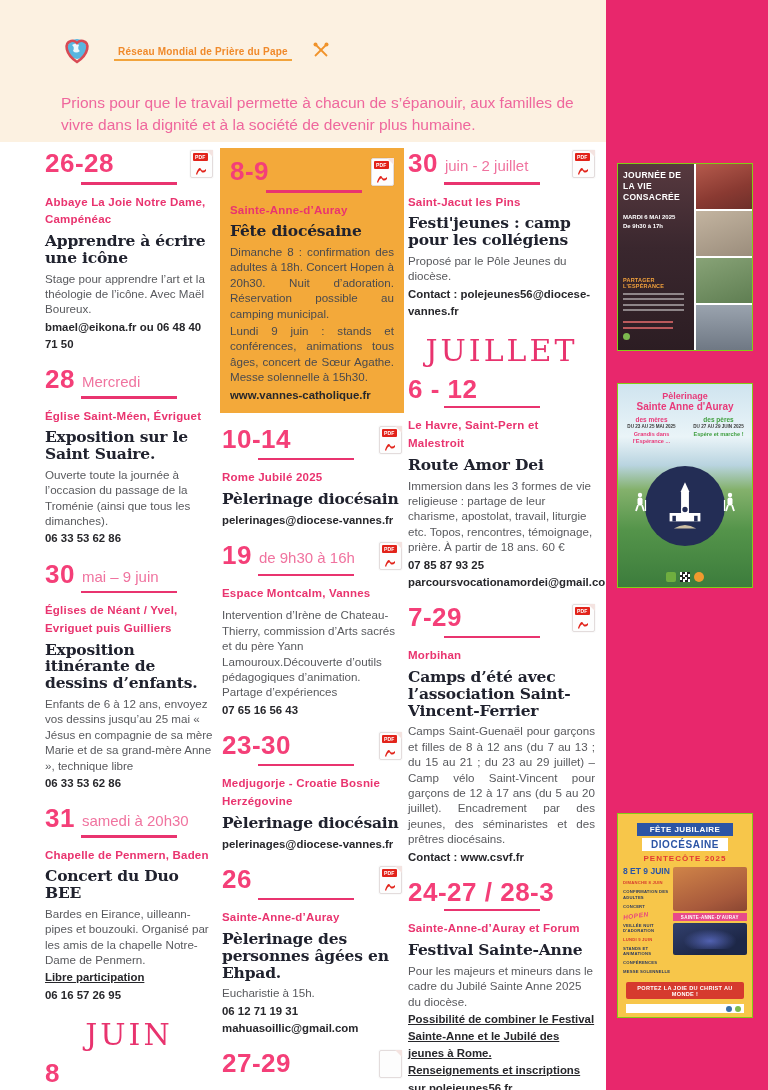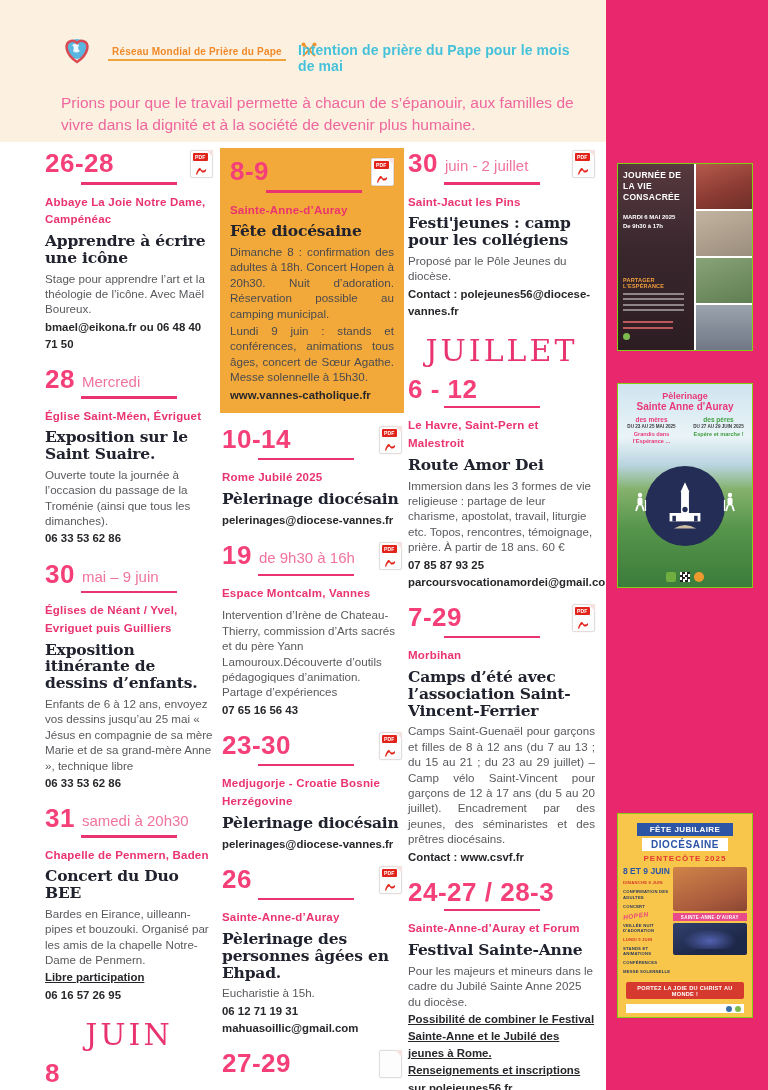--- a/index.html
+++ b/index.html
@@ -3,21 +3,21 @@
 <meta charset="utf-8">
 <style>
   html,body{margin:0;padding:0;}
   body{
     width:768px;height:1090px;position:relative;background:#ffffff;
     font-family:"Liberation Sans",sans-serif;overflow:hidden;
     -webkit-font-smoothing:antialiased;
   }
   
   .header{position:absolute;left:0;top:0;width:606px;height:142px;background:#fcf1e1;}
-  .logo-row{position:absolute;left:60px;top:34px;display:flex;align-items:center;gap:14px;}
+  .logo-row{position:absolute;left:60px;top:34px;display:flex;align-items:center;gap:20px;}
   .logo-box{border-bottom:2px solid #f2a43c;padding:3px 4px 2px;color:#f08a2b;font-size:10px;font-weight:bold;letter-spacing:.2px;}
   .intention{position:absolute;left:298px;top:42px;width:290px;color:#46c1da;font-size:14px;font-weight:bold;letter-spacing:.1px;}
   .prayer{position:absolute;left:61px;top:92px;width:528px;color:#ef679d;font-size:15.5px;line-height:1.42;}
   
   .col{position:absolute;top:150px;}
   .col1{left:45px;width:168px;}
   .col2{left:222px;width:180px;top:148px;}
   .col3{left:408px;width:187px;}
   .event{margin-bottom:13px;}
   .date-row{display:flex;align-items:flex-start;}
@@ -113,21 +113,20 @@
       <svg width="18" height="18" viewBox="0 0 18 18">
         <g stroke="#f0932b" stroke-width="1.8" fill="none">
           <line x1="3" y1="3" x2="15" y2="15"></line>
             <line x1="15" y1="3" x2="3" y2="15"></line>
           <circle cx="3.5" cy="3.5" r="2" fill="#f0932b" stroke="none"></circle>
           <circle cx="14.5" cy="3.5" r="2" fill="#f0932b" stroke="none"></circle>
         </g>
       </svg>
     </span>
   </div>
-  <div class="intention">Intention de prière du Pape pour le mois de mai</div>
   <div class="prayer">Prions pour que le travail permette à chacun de s’épanouir, aux familles de vivre dans la dignité et à la société de devenir plus humaine.</div>
 </div>
 
 <div class="col col1">
 
   <article class="event">
     <div class="date-row">
       <span class="date">26-28</span>
       <span class="pdf-icon">
           <i class="fold"></i>

